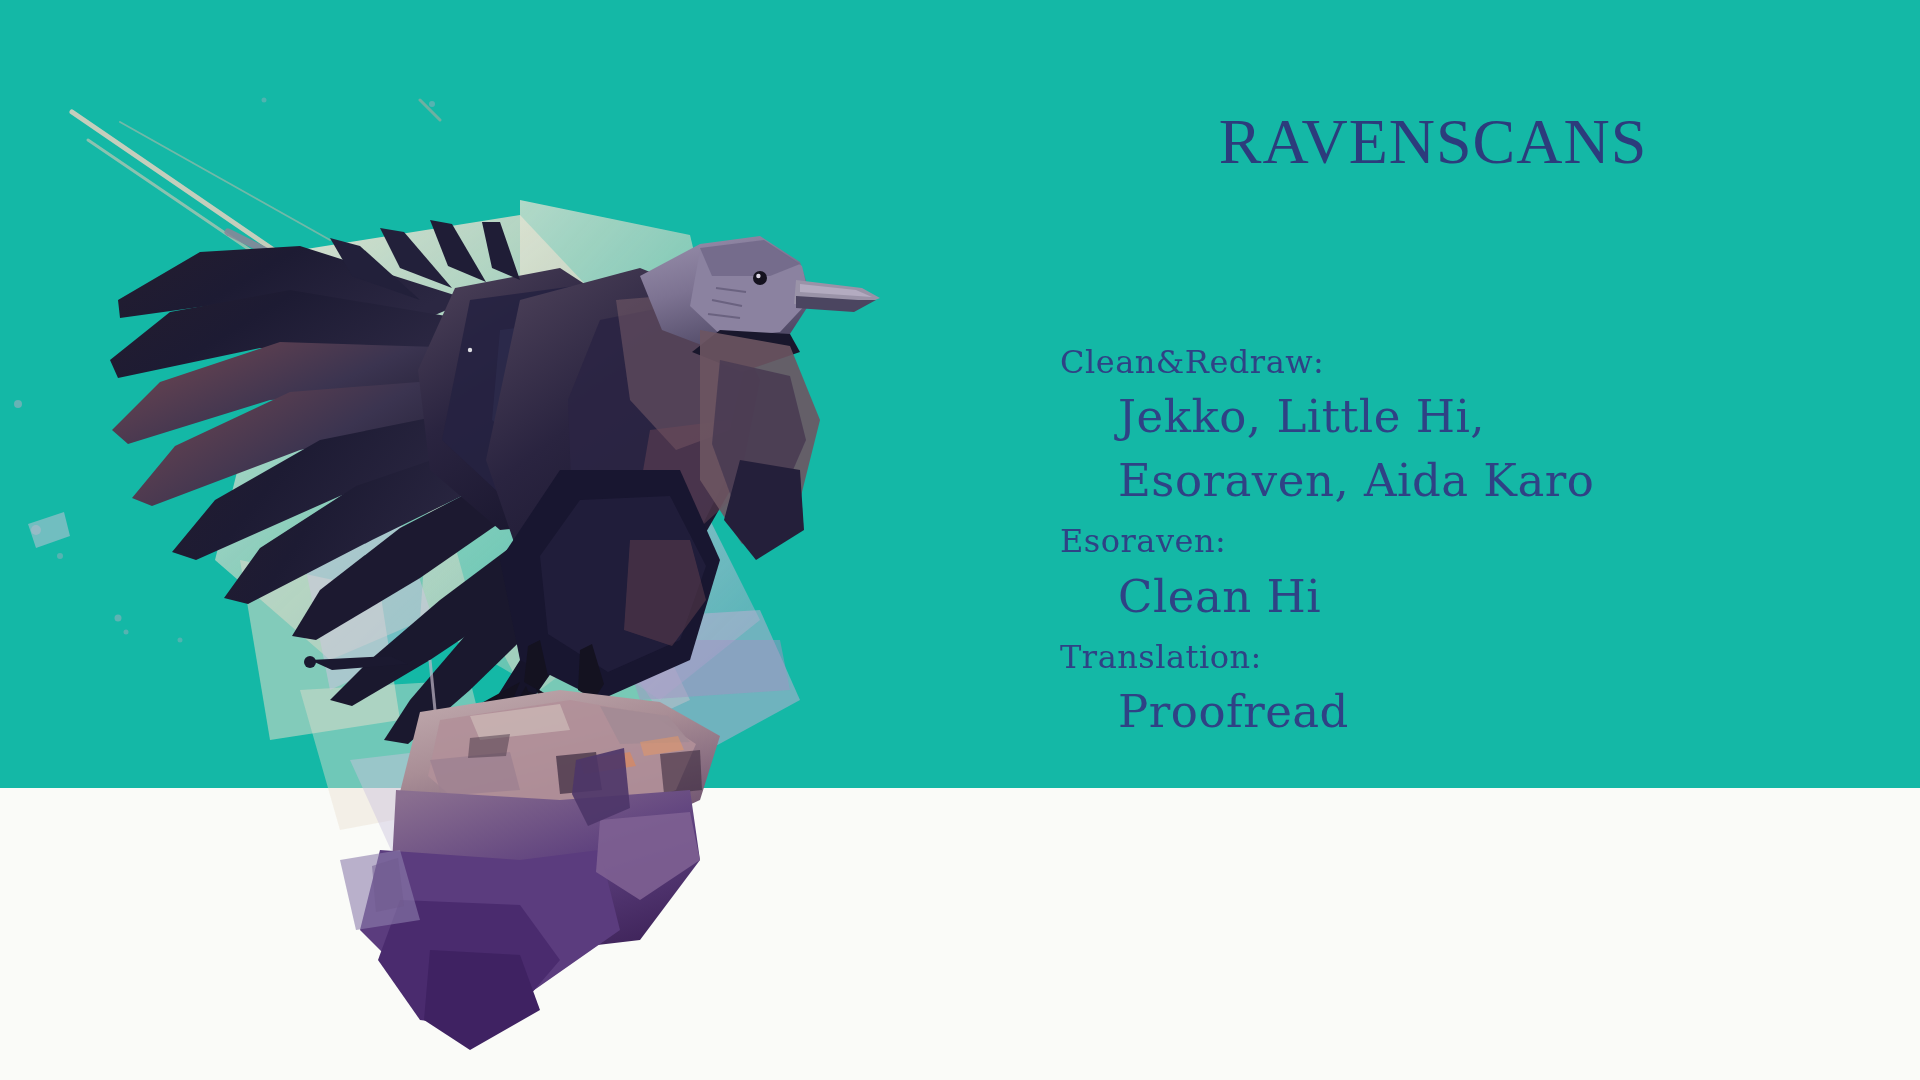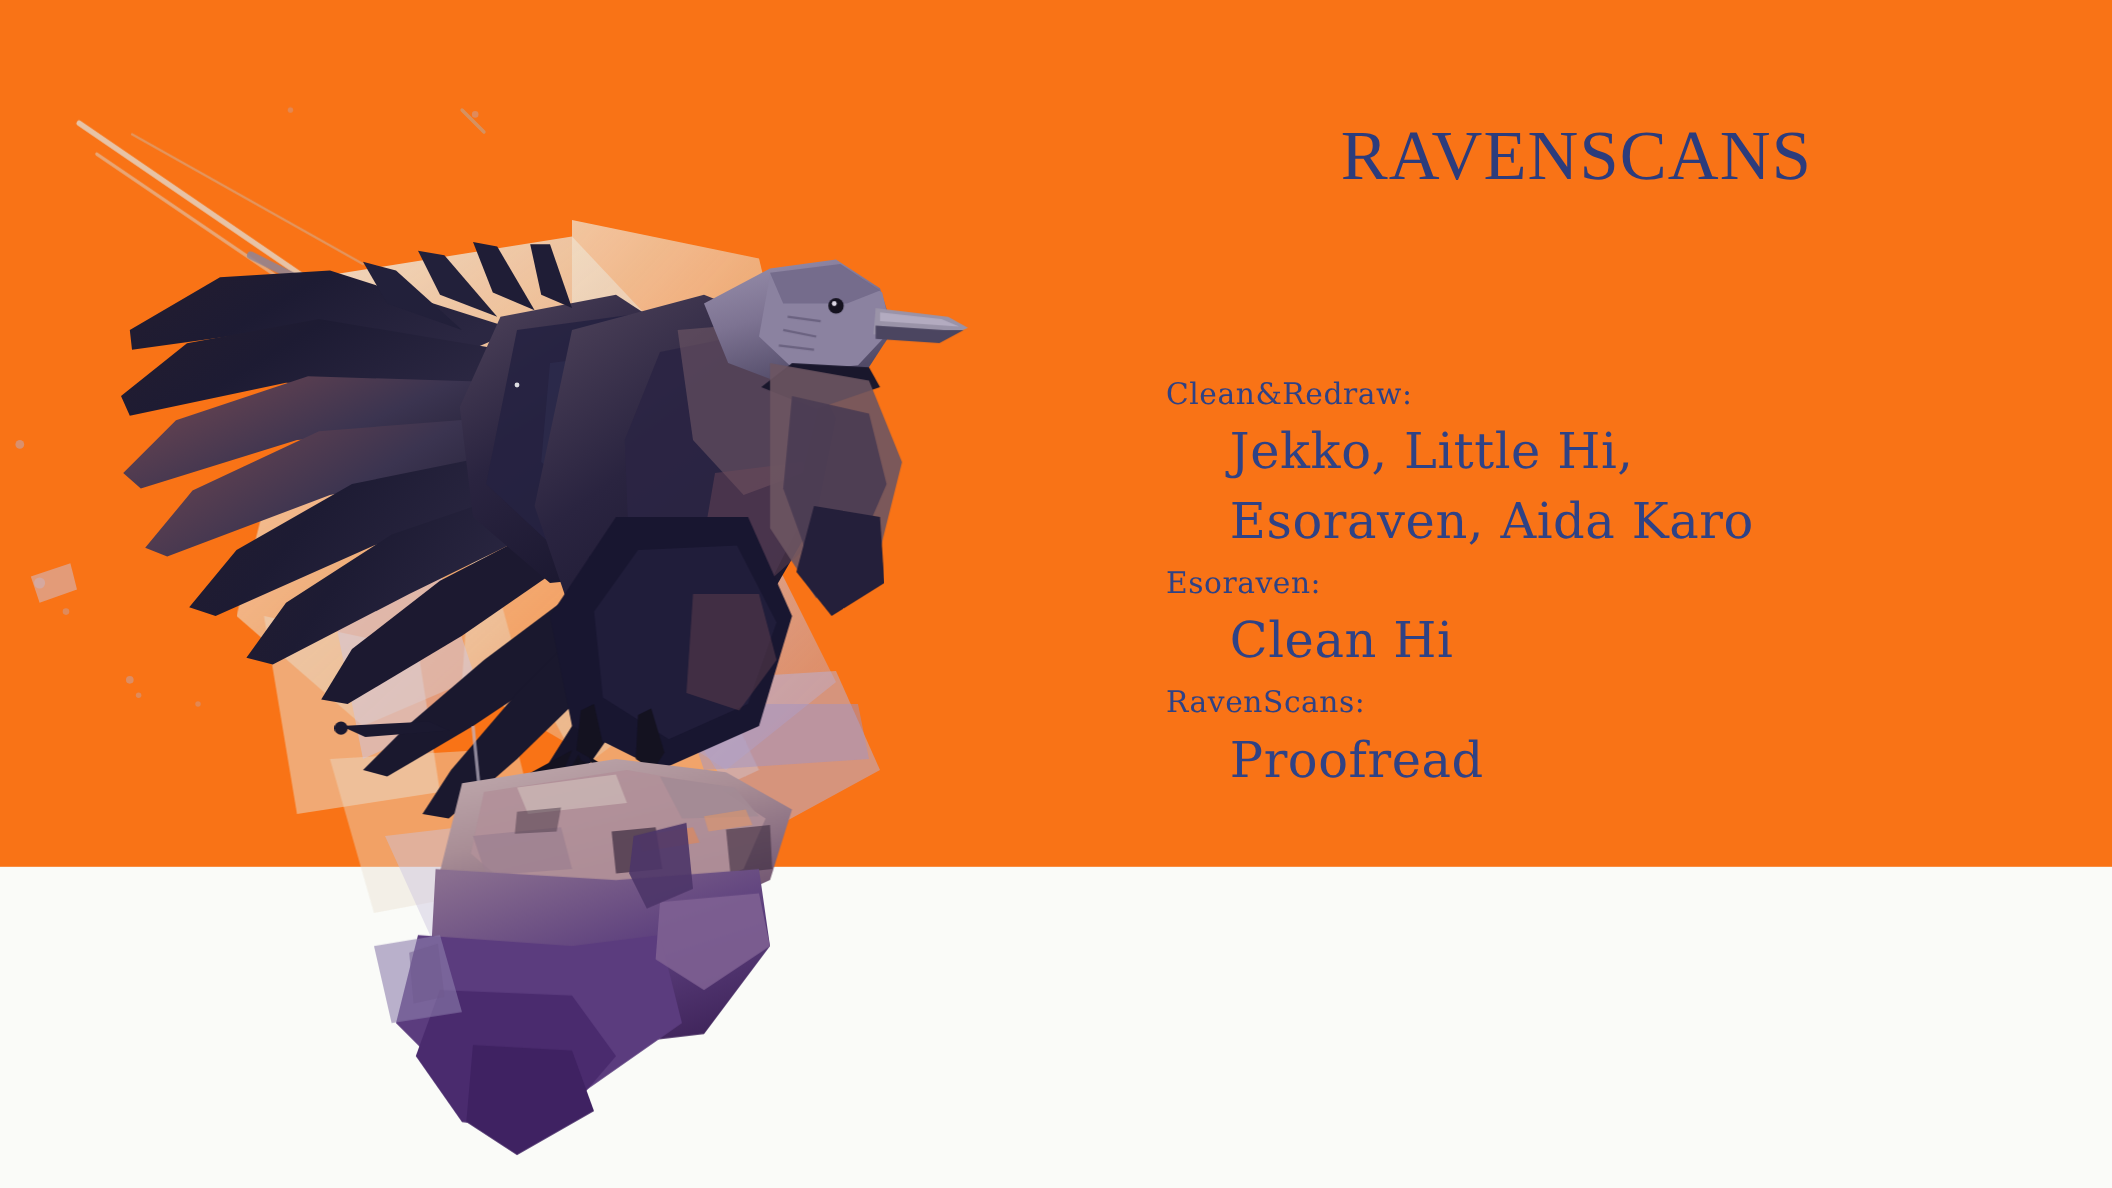--- a/index.html
+++ b/index.html
@@ -11,21 +11,21 @@
   }
   body {
     background: #fafbf8;
     font-family: "DejaVu Serif", serif;
   }
 
   #page {
     position: relative;
     width: 1920px;
     height: 788px;
-    background: #f97316;
+    background: #14b8a6;
   }
 
   
   #artwork {
     position: absolute;
     left: 0px;
     top: 0px;
     width: 1000px;
     height: 1080px;
   }
@@ -61,21 +61,21 @@
     position: absolute;
     left: 60px;
     top: 340px;
     width: 820px;
   }
 
   .credit-block { margin: 0 0 6px 0; }
 
   .credit-role {
     font-family: "DejaVu Serif", serif;
-    font-size: 27px;
+    font-size: 32px;
     line-height: 1.42;
     color: #2f4285;
     letter-spacing: 0.5px;
     white-space: nowrap;
   }
   .credit-name {
     font-family: "DejaVu Serif", serif;
     font-size: 45px;
     line-height: 1.42;
     color: #2f4285;
@@ -318,20 +318,20 @@
         <div class="credit-name">Jekko, Little Hi,</div>
         <div class="credit-name">Esoraven, Aida Karo</div>
       </div>
 
       <div class="credit-block">
         <div class="credit-role">Esoraven:</div>
         <div class="credit-name">Clean Hi</div>
       </div>
 
       <div class="credit-block">
-        <div class="credit-role">RavenScans:</div>
+        <div class="credit-role">Translation:</div>
         <div class="credit-name">Proofread</div>
       </div>
 
     </div>
   </div>
 
 </div>
 
 </body></html>

